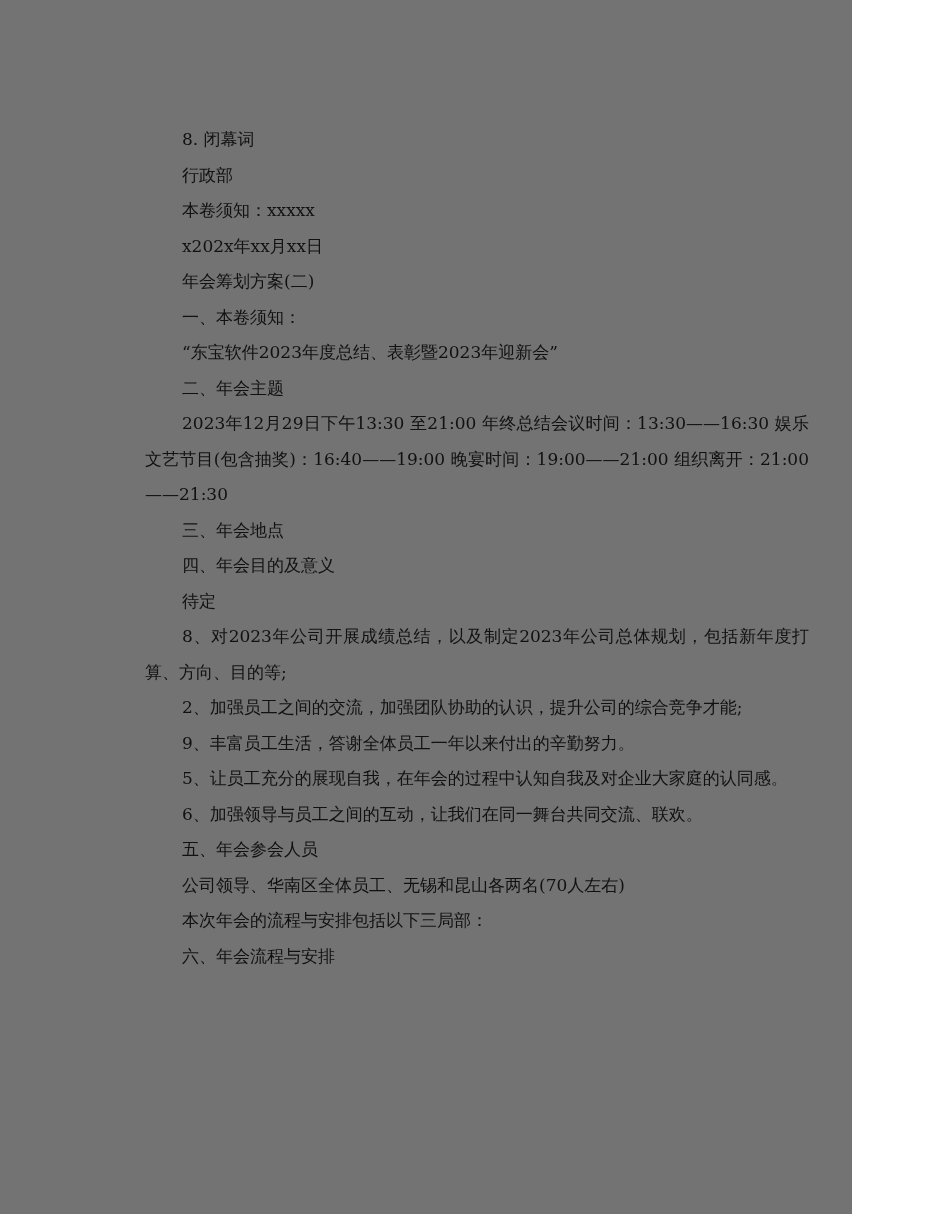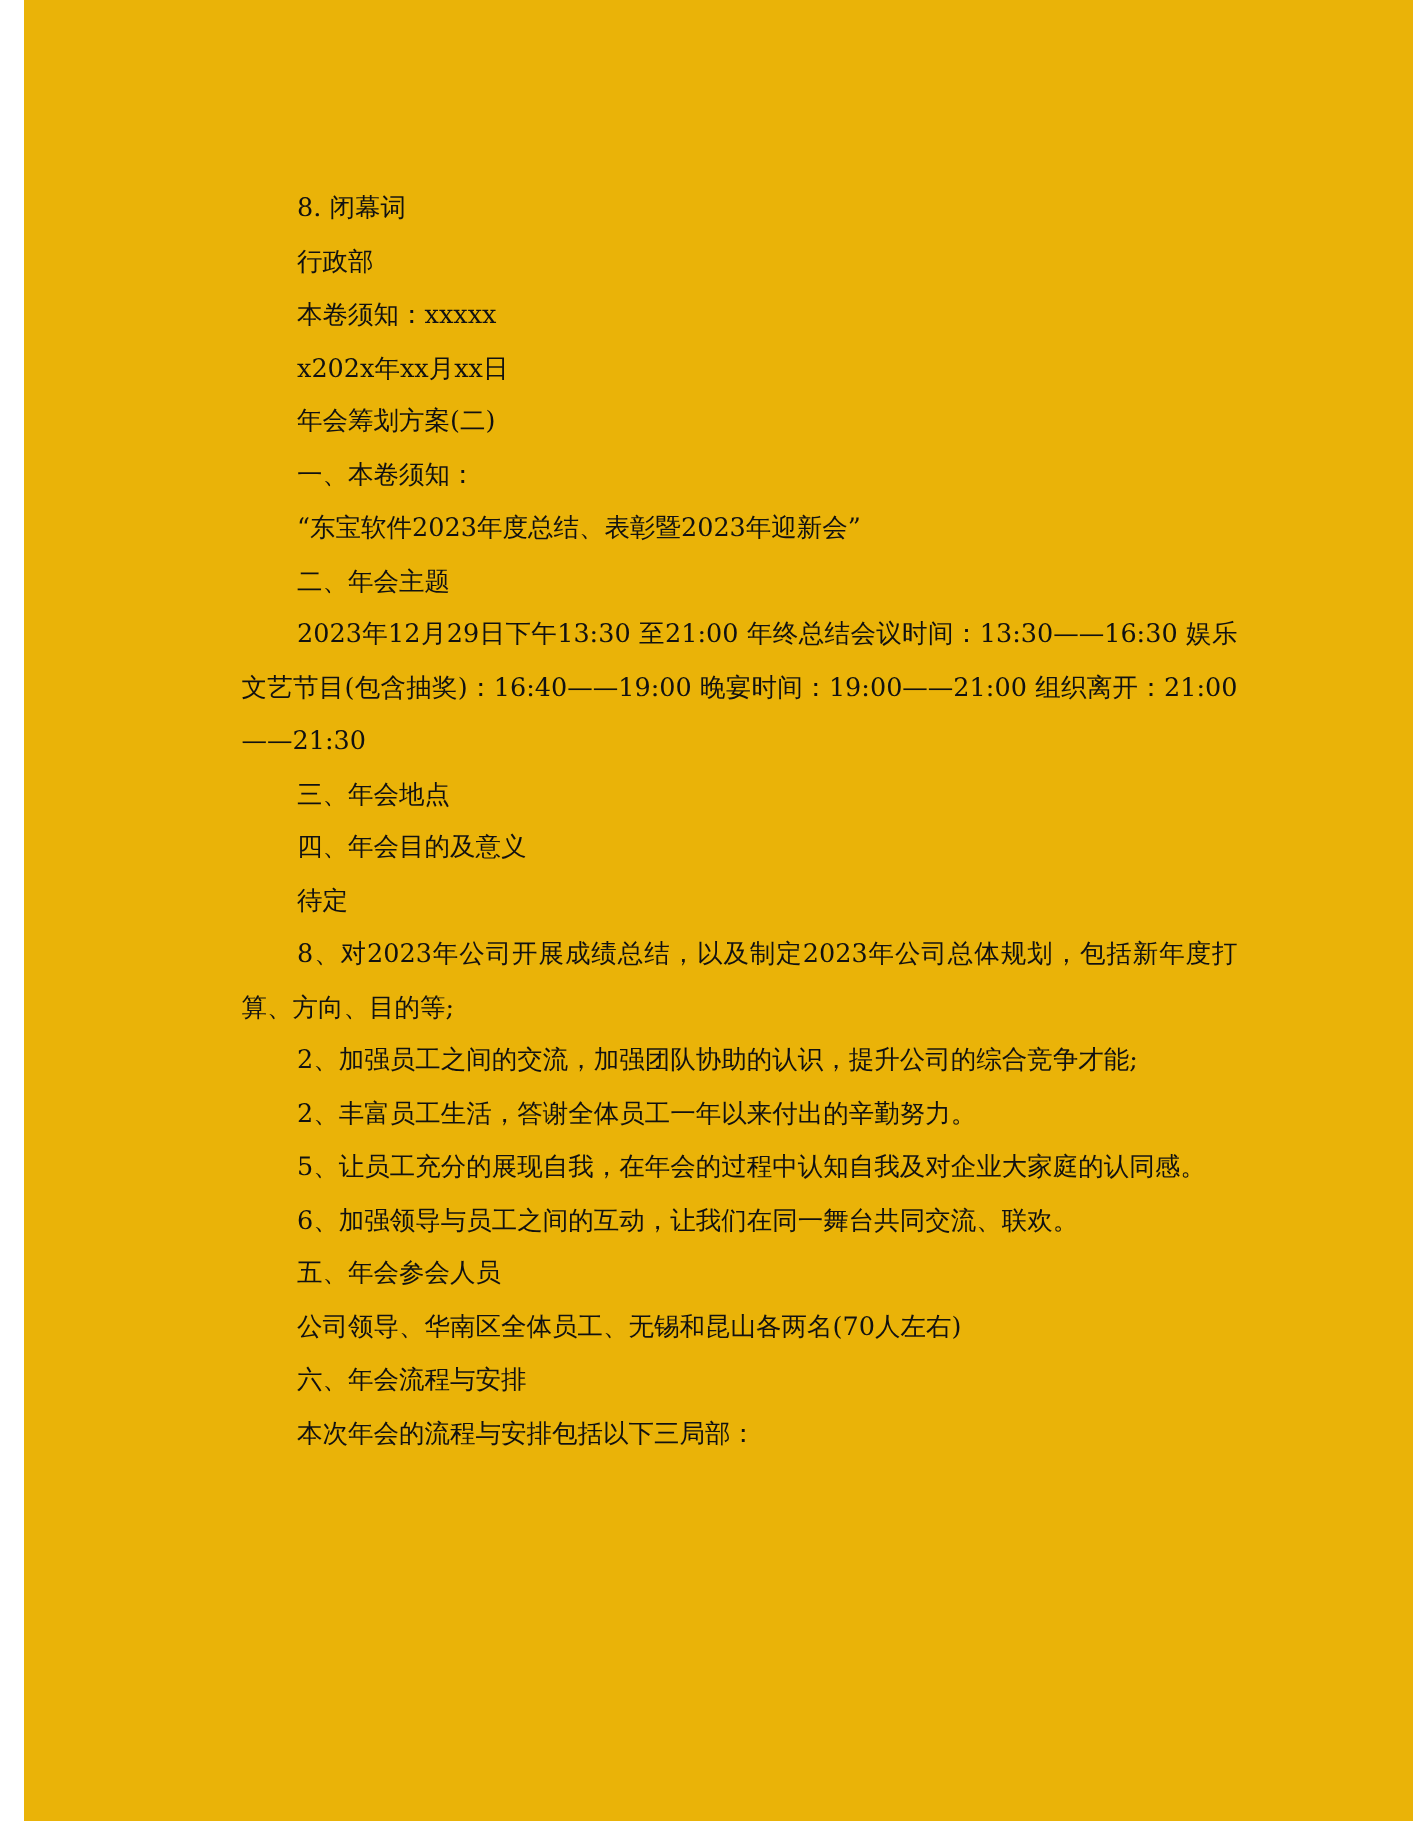--- a/index.html
+++ b/index.html
@@ -1,18 +1,18 @@
 <!DOCTYPE html>
 <html><head>
 <meta charset="utf-8">
 <style>
   html, body { margin: 0; padding: 0; background: #ffffff; }
   body { width: 950px; height: 1214px; position: relative; overflow: hidden; }
   .page {
-    position: absolute; left: 16px; top: 0; width: 926px; height: 1214px; background: #eab308;
+    position: absolute; left: 0; top: 0; width: 852px; height: 1214px; background: #737373;
   }
   .content {
     position: absolute; left: 145px; top: 122px; width: 664px;
     font-family: "DejaVu Serif", "Liberation Serif", serif;
     font-size: 17px; color: #111; line-height: 35.5px;
   }
   .p { margin: 0; text-align: justify; text-align-last: left; }
   .ind { text-indent: 37px; }
 </style>
 </head>
@@ -27,21 +27,21 @@
     <p class="p ind">年会筹划方案(二)</p>
     <p class="p ind">一、本卷须知：</p>
     <p class="p ind">“东宝软件2023年度总结、表彰暨2023年迎新会”</p>
     <p class="p ind">二、年会主题</p>
     <p class="p ind">2023年12月29日下午13:30 至21:00 年终总结会议时间：13:30——16:30 娱乐文艺节目(包含抽奖)：16:40——19:00 晚宴时间：19:00——21:00 组织离开：21:00——21:30</p>
     <p class="p ind">三、年会地点</p>
     <p class="p ind">四、年会目的及意义</p>
     <p class="p ind">待定</p>
     <p class="p ind">8、对2023年公司开展成绩总结，以及制定2023年公司总体规划，包括新年度打算、方向、目的等;</p>
     <p class="p ind">2、加强员工之间的交流，加强团队协助的认识，提升公司的综合竞争才能;</p>
-    <p class="p ind">2、丰富员工生活，答谢全体员工一年以来付出的辛勤努力。</p>
+    <p class="p ind">9、丰富员工生活，答谢全体员工一年以来付出的辛勤努力。</p>
     <p class="p ind">5、让员工充分的展现自我，在年会的过程中认知自我及对企业大家庭的认同感。</p>
     <p class="p ind">6、加强领导与员工之间的互动，让我们在同一舞台共同交流、联欢。</p>
     <p class="p ind">五、年会参会人员</p>
     <p class="p ind">公司领导、华南区全体员工、无锡和昆山各两名(70人左右)</p>
+    <p class="p ind">本次年会的流程与安排包括以下三局部：</p>
     <p class="p ind">六、年会流程与安排</p>
-    <p class="p ind">本次年会的流程与安排包括以下三局部：</p>
   </div>
 </div>
 
 </body></html>

